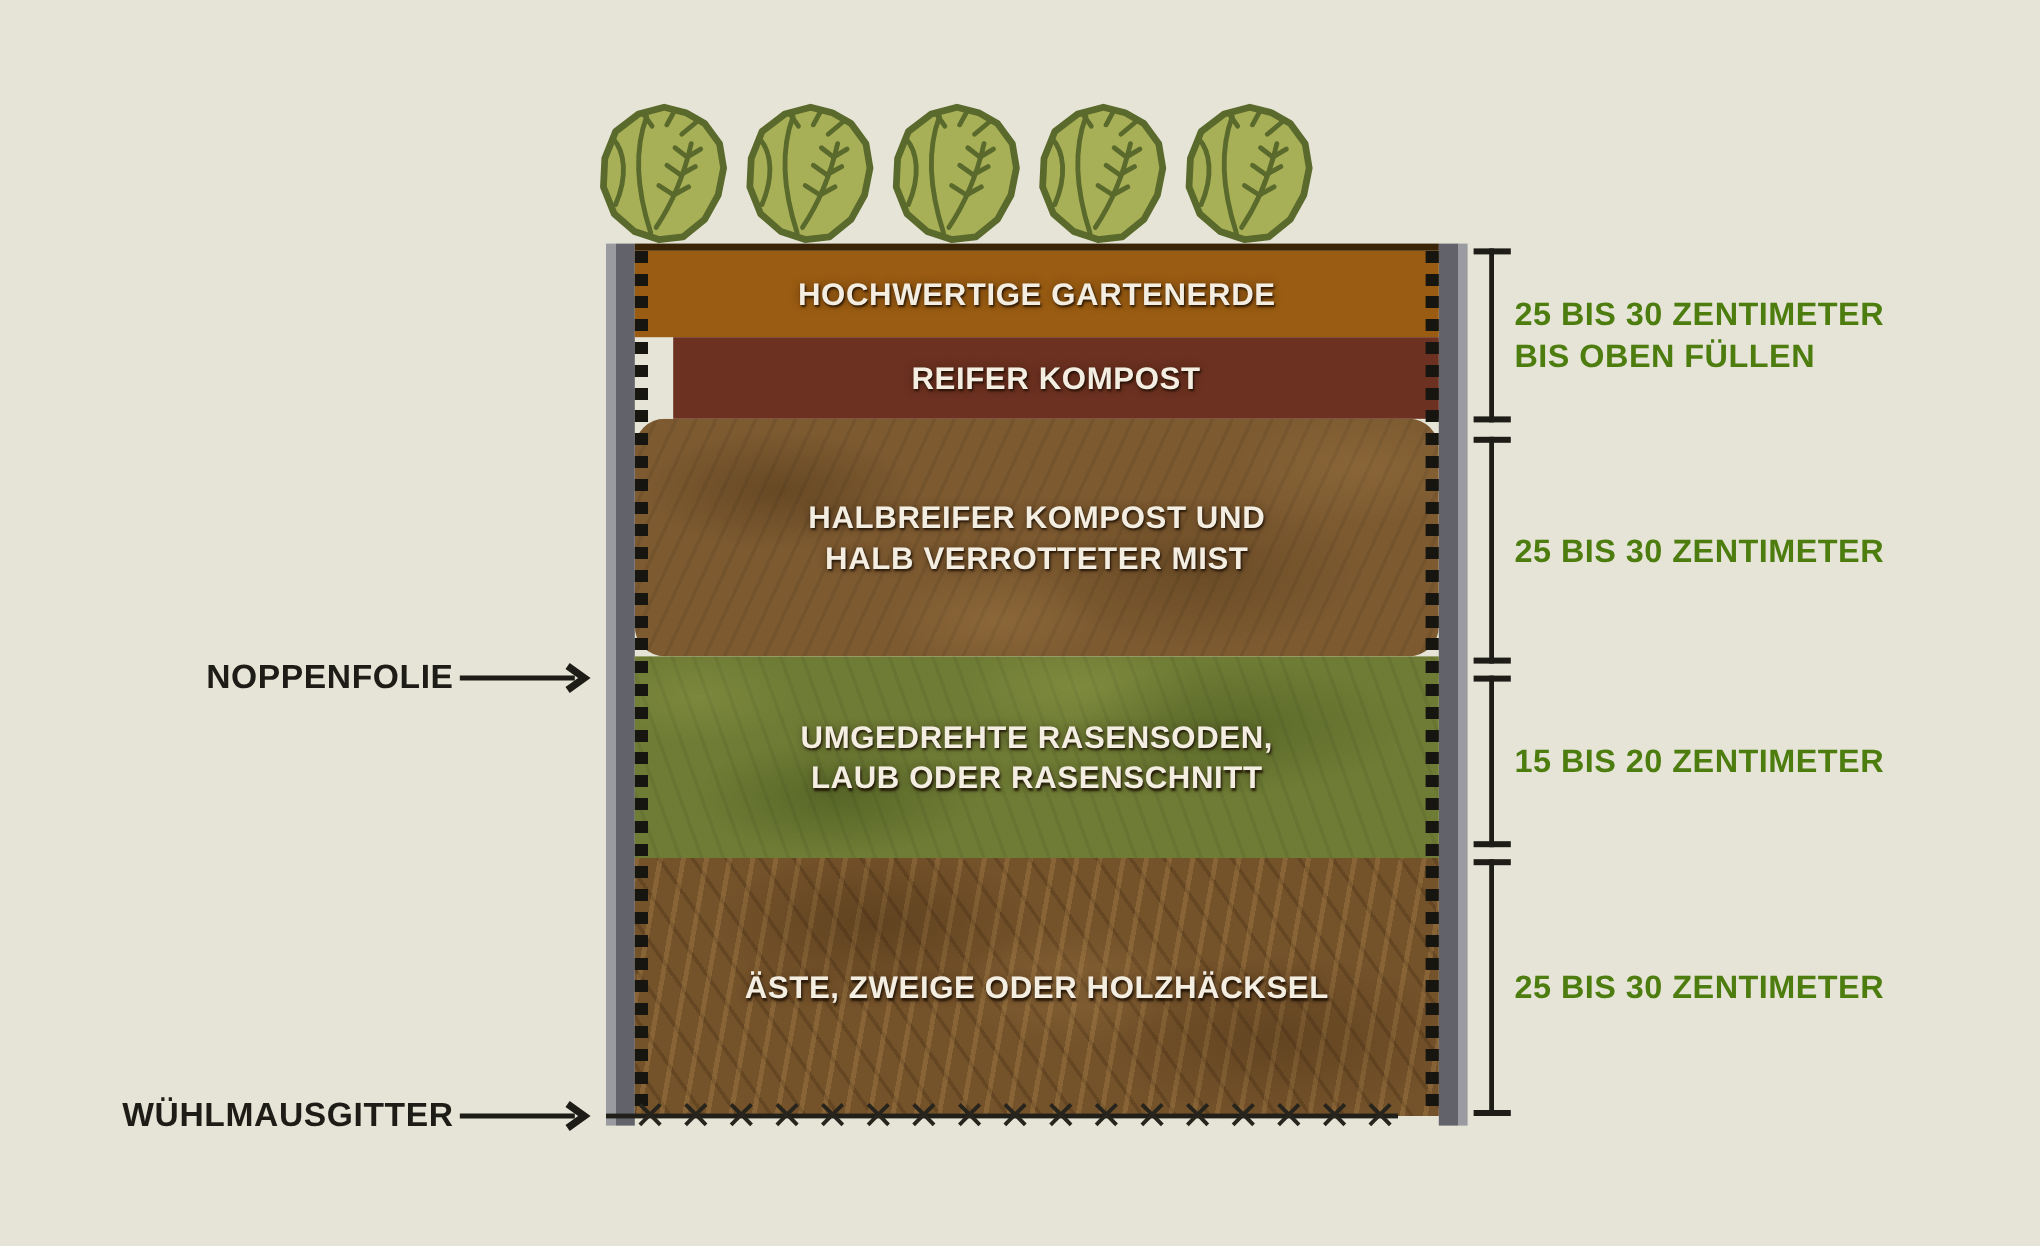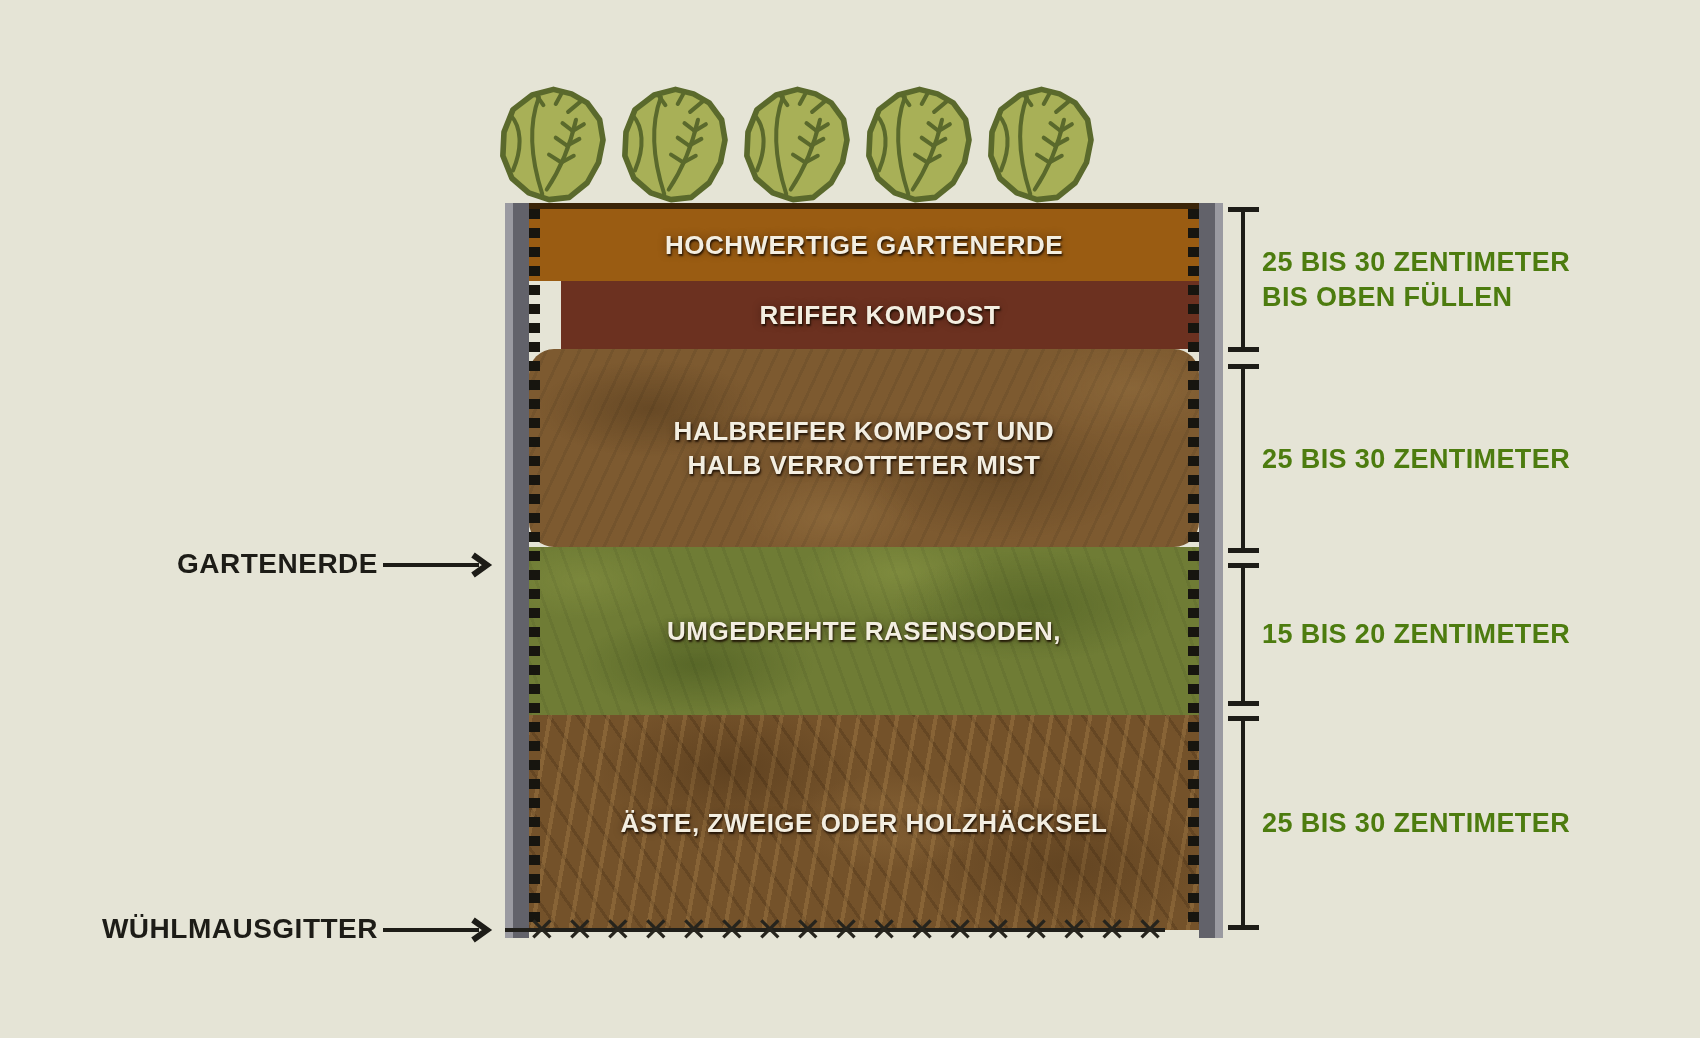--- a/index.html
+++ b/index.html
@@ -225,20 +225,21 @@
       </div>
       <div class="layer layer2" style="background-color: rgb(108, 49, 32); margin-left: 32px;">
         <div class="layer-label">REIFER KOMPOST</div>
       </div>
       <div class="layer layer3" style="background-color: rgb(125, 90, 48);">
         <div class="layer-label">HALBREIFER KOMPOST UND</div>
         <div class="layer-label">HALB VERROTTETER MIST</div>
       </div>
       <div class="layer layer4" style="background-color: rgb(111, 124, 53);">
         <div class="layer-label">UMGEDREHTE RASENSODEN,</div>
+        <div class="layer-label">LAUB ODER RASENSCHNITT</div>
       </div>
       <div class="layer layer5" style="background-color: rgb(116, 82, 42);">
         <div class="layer-label">ÄSTE, ZWEIGE ODER HOLZHÄCKSEL</div>
       </div>
 
       <div class="foil-dash left"></div>
       <div class="foil-dash right"></div>
     </div>
   </div>
 
@@ -256,21 +257,21 @@
       <span>✕</span>
       <span>✕</span>
       <span>✕</span>
       <span>✕</span>
       <span>✕</span>
       <span>✕</span>
       <span>✕</span>
       <span>✕</span>
     </div>
 
-  <div class="side-label noppenfolie">GARTENERDE</div>
+  <div class="side-label noppenfolie">NOPPENFOLIE</div>
   <svg class="arrow-svg a1" viewBox="0 0 112 26">
     <line x1="0" y1="13" x2="96" y2="13" stroke="#1d1c17" stroke-width="4"></line>
     <polyline points="90,3 104,13 90,23" fill="none" stroke="#1d1c17" stroke-width="6"></polyline>
   </svg>
 
   <div class="side-label wuehlmaus">WÜHLMAUSGITTER</div>
   <svg class="arrow-svg a2" viewBox="0 0 112 26">
     <line x1="0" y1="13" x2="96" y2="13" stroke="#1d1c17" stroke-width="4"></line>
     <polyline points="90,3 104,13 90,23" fill="none" stroke="#1d1c17" stroke-width="6"></polyline>
   </svg>

